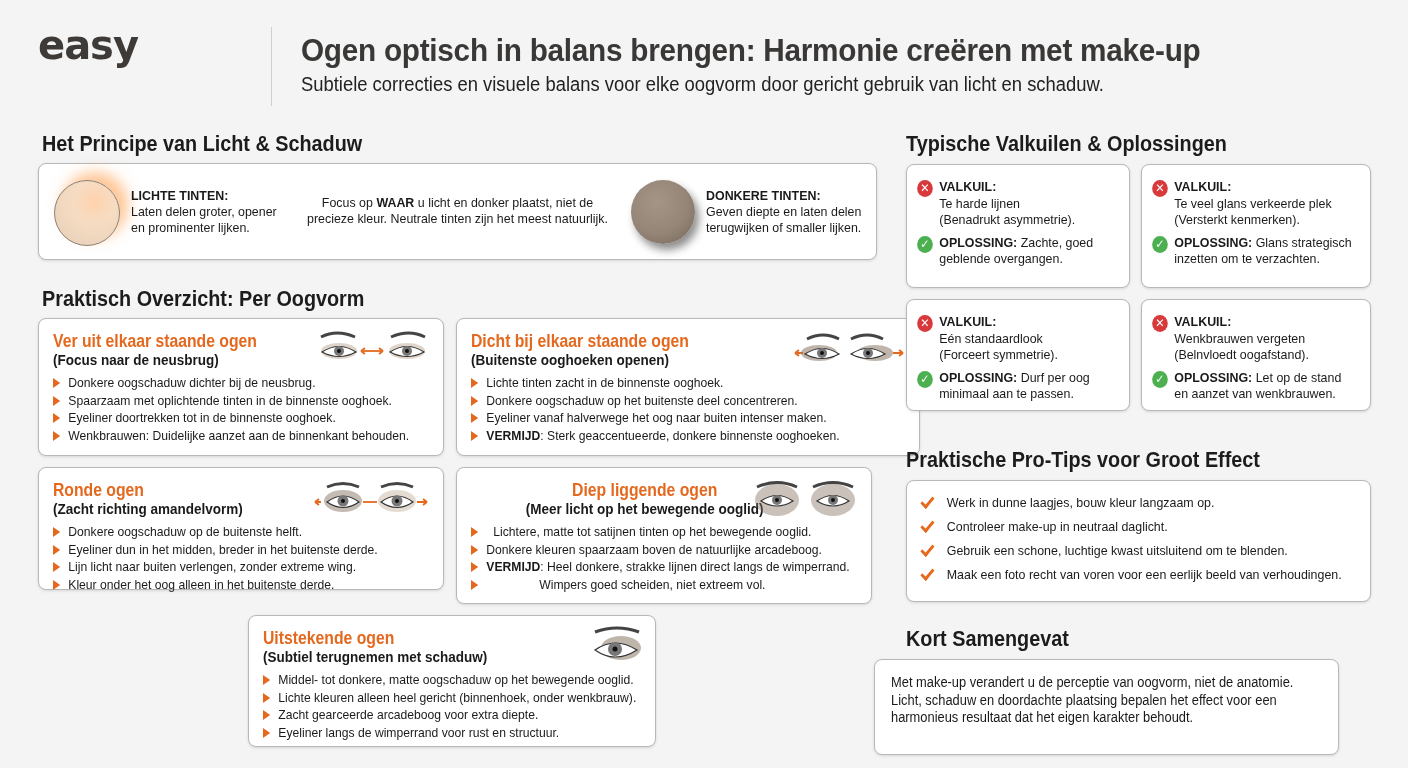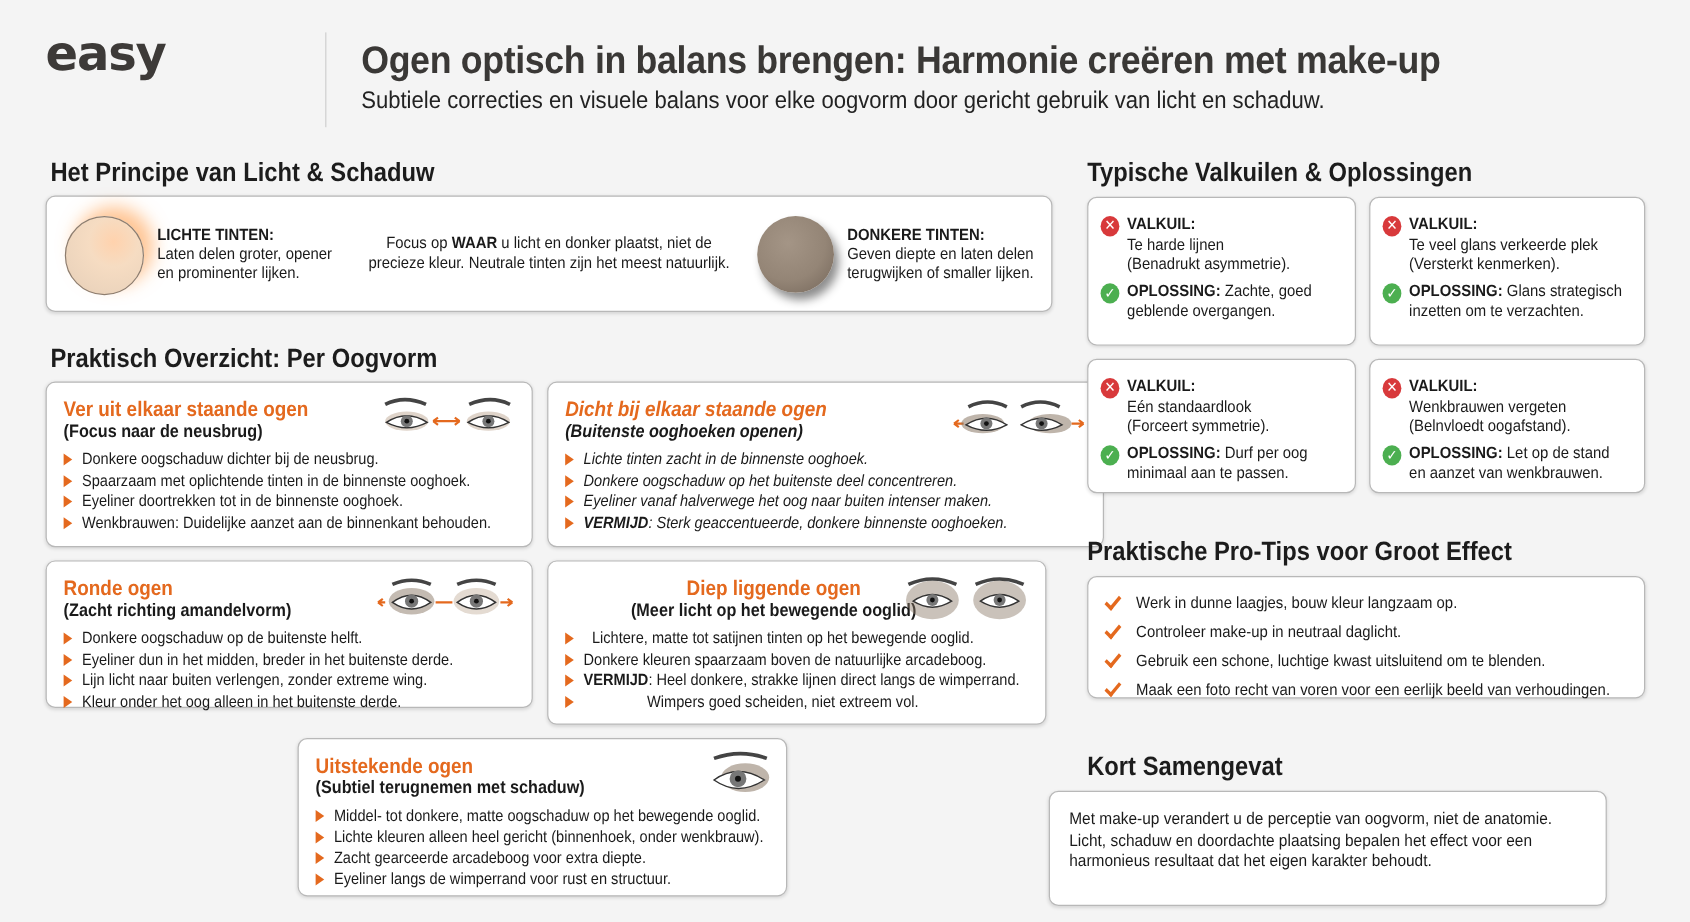--- a/index.html
+++ b/index.html
@@ -49,40 +49,40 @@
   .eye-card { padding: 12px 14px; }
   .eye-title { font-size: 17.5px; font-weight: bold; color: #e4691e; white-space: nowrap; transform: scaleX(0.9); transform-origin: left; line-height: 20px; }
   .eye-sub { font-size: 15px; font-weight: bold; color: #1a1a1a; white-space: nowrap; transform: scaleX(0.9); transform-origin: left; line-height: 18px; }
   .eye-list { list-style: none; margin-top: 5px; }
   .eye-list li { font-size: 13.5px; line-height: 17.5px; white-space: nowrap; transform: scaleX(0.9); transform-origin: left; position: relative; padding-left: 17px; }
   .eye-list li .bullet { position: absolute; left: 0; top: 4px; width: 0; height: 0; border-left: 8px solid #e4691e; border-top: 5px solid transparent; border-bottom: 5px solid transparent; }
   .eye-list li b { font-weight: bold; }
   .eye-icon { position: absolute; }
 
   .c1 { left: 38px; top: 318px; width: 406px; height: 138px; }
-  .c2 { left: 456px; top: 318px; width: 464px; height: 138px; font-style: italic; }
+  .c2 { left: 456px; top: 318px; width: 464px; height: 138px; }
   .c3 { left: 38px; top: 467px; width: 406px; height: 123px; }
   .c4 { left: 456px; top: 467px; width: 416px; height: 137px; text-align: center; }
   .c5 { left: 248px; top: 615px; width: 408px; height: 132px; }
 
   
   .pit { padding: 14px 12px; }
   .pit-row { position: relative; padding-left: 22px; font-size: 13.5px; line-height: 16.5px; transform: scaleX(0.92); transform-origin: left; white-space: nowrap; }
   .pit-row b { font-weight: bold; }
   .pit-row + .pit-row { margin-top: 6px; }
   .pit-row .ico { position: absolute; left: -2px; top: 1px; width: 17px; height: 17px; border-radius: 50%; color: #fff; font-size: 12px; line-height: 17px; text-align: center; font-weight: bold; font-family: "DejaVu Sans", sans-serif; }
   .ico.x { background: #d8393b; }
   .ico.ok { background: #4caf50; }
   .f1 { left: 906px; top: 164px; width: 224px; height: 124px; }
   .f2 { left: 1141px; top: 164px; width: 230px; height: 124px; }
   .f3 { left: 906px; top: 299px; width: 224px; height: 112px; }
   .f4 { left: 1141px; top: 299px; width: 230px; height: 112px; }
 
   
-  .tips { left: 906px; top: 480px; width: 465px; height: 102px; padding: 10px 14px; }
+  .tips { left: 906px; top: 480px; width: 465px; height: 122px; padding: 10px 14px; }
   .tips li { list-style: none; position: relative; padding-left: 28px; font-size: 13.5px; line-height: 24px; transform: scaleX(0.92); transform-origin: left; white-space: nowrap; }
   .tips li .chk { position: absolute; left: 0; top: 6px; width: 14px; height: 8px; border-left: 3px solid #e4691e; border-bottom: 3px solid #e4691e; transform: rotate(-48deg); }
 
   .summary { left: 874px; top: 659px; width: 465px; height: 96px; padding: 14px 16px; }
   .summary p { font-size: 14px; line-height: 17.5px; transform: scaleX(0.92); transform-origin: left; width: 470px; }
 </style>
 </head>
 <body>
 
 <div class="abs logo">

